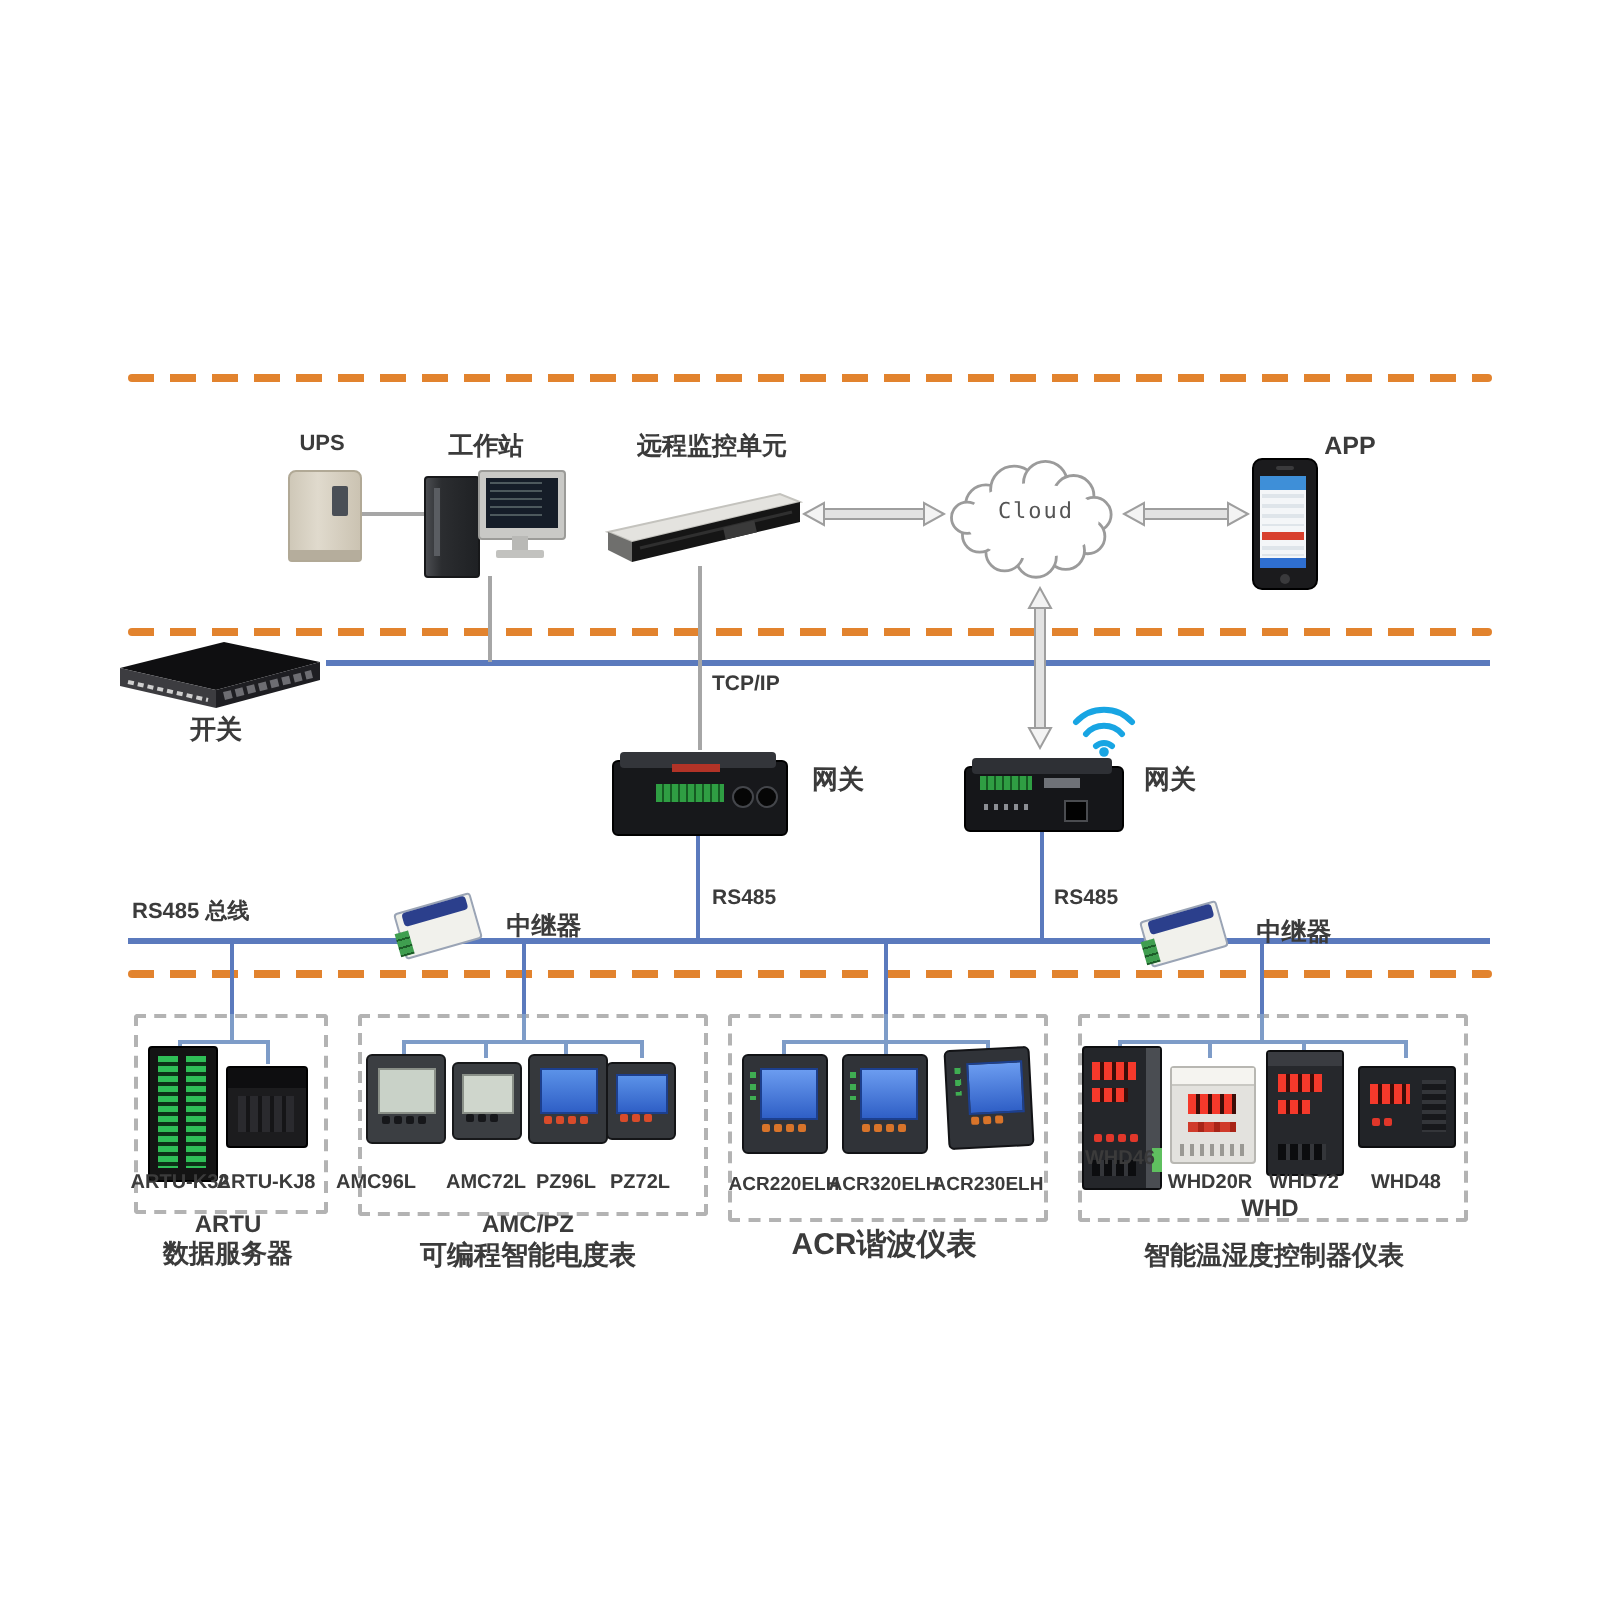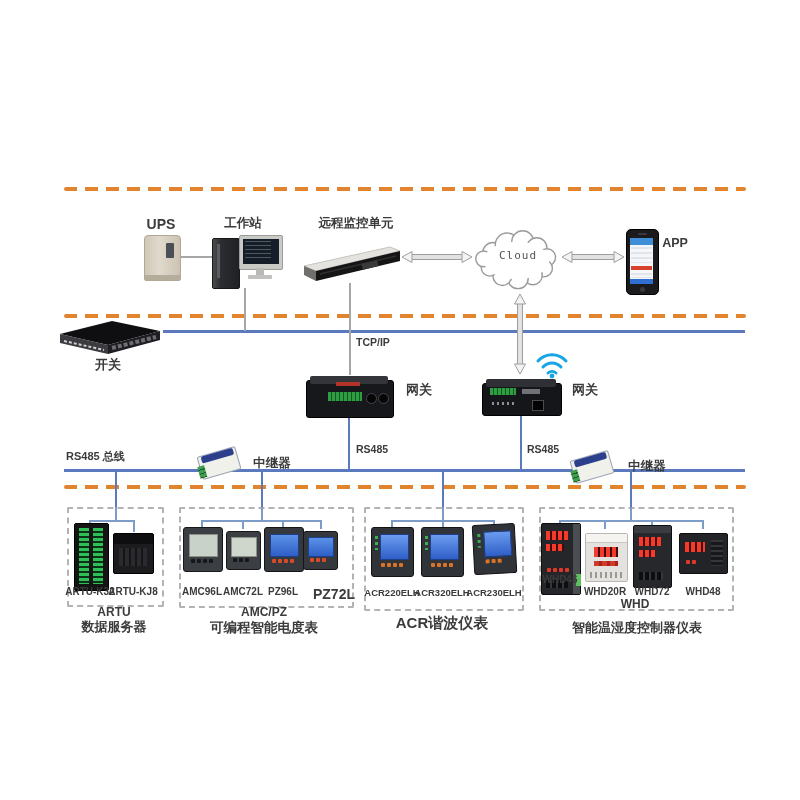--- a/index.html
+++ b/index.html
@@ -31,24 +31,24 @@
 <div class="vgray" style="left:244px;top:288px;height:43px;"></div>
 <div class="vgray" style="left:349px;top:283px;height:92px;"></div>
 <div class="hgray" style="left:179px;top:256px;width:34px;"></div>
 <div class="vblue" style="left:348px;top:414px;height:57px;"></div>
 <div class="vblue" style="left:520px;top:412px;height:59px;"></div>
 <div class="vblue" style="left:115px;top:471px;height:38px;"></div>
 <div class="vblue" style="left:261px;top:471px;height:38px;"></div>
 <div class="vblue" style="left:442px;top:471px;height:38px;"></div>
 <div class="vblue" style="left:630px;top:471px;height:38px;"></div>
 
-<div class="lbl" style="left:131px;top:216px;width:60px;font-size:14px;">UPS</div>
+<div class="lbl" style="left:131px;top:216px;width:60px;font-size:11px;">UPS</div>
 <div class="lbl" style="left:203px;top:216px;width:80px;font-size:12.5px;">工作站</div>
 <div class="lbl" style="left:306px;top:216px;width:100px;font-size:12.5px;">远程监控单元</div>
-<div class="lbl" style="left:645px;top:216px;width:60px;font-size:12.5px;margin-top:20px;">APP</div>
+<div class="lbl" style="left:645px;top:216px;width:60px;font-size:12.5px;">APP</div>
 
 <div class="abs" style="left:144px;top:235px;width:35px;height:44px;background:linear-gradient(90deg,#cfc8b8,#e0dacd 40%,#cbc3b2);border:1px solid #b1a996;border-radius:4px 4px 2px 2px;">
   <div class="abs" style="left:21px;top:7px;width:8px;height:15px;background:#4a4f56;border-radius:1px;"></div>
   <div class="abs" style="left:0;bottom:0;width:100%;height:5px;background:#b5ad9c;"></div>
 </div>
 
 <div class="abs" style="left:212px;top:238px;width:26px;height:49px;background:linear-gradient(90deg,#4a4c50,#2b2d30 30%,#1f2124);border:1px solid #17181a;border-radius:2px;">
   <div class="abs" style="left:4px;top:5px;width:3px;height:34px;background:#5a5d62;"></div>
 </div>
 <div class="abs" style="left:239px;top:235px;width:42px;height:33px;background:#c9c9c6;border:1px solid #9b9b98;border-radius:2px;">
@@ -208,24 +208,24 @@
   <div class="abs" style="left:5px;bottom:3px;"><span class="meterdot" style="background:#16171a;"></span><span class="meterdot" style="background:#16171a;"></span><span class="meterdot" style="background:#16171a;"></span></div>
 </div>
 <div class="abs" style="left:264px;top:527px;width:38px;height:43px;background:#35383c;border:1px solid #141517;border-radius:3px;">
   <div class="abs" style="left:5px;top:6px;width:27px;height:21px;background:linear-gradient(180deg,#5b92e8,#2f5fc6);border:1px solid #1c3f8e;"></div>
   <div class="abs" style="left:6px;bottom:4px;"><span class="meterdot" style="background:#d84b2a;"></span><span class="meterdot" style="background:#d84b2a;"></span><span class="meterdot" style="background:#d84b2a;"></span><span class="meterdot" style="background:#d84b2a;"></span></div>
 </div>
 <div class="abs" style="left:303px;top:531px;width:33px;height:37px;background:#35383c;border:1px solid #141517;border-radius:3px;">
   <div class="abs" style="left:4px;top:5px;width:24px;height:18px;background:linear-gradient(180deg,#5b92e8,#2f5fc6);border:1px solid #1c3f8e;"></div>
   <div class="abs" style="left:5px;bottom:3px;"><span class="meterdot" style="background:#d84b2a;"></span><span class="meterdot" style="background:#d84b2a;"></span><span class="meterdot" style="background:#d84b2a;"></span></div>
 </div>
-<div class="lbl" style="left:167px;top:586px;width:70px;font-size:10px;">AMC96L</div>
+<div class="lbl" style="left:153px;top:586px;width:70px;font-size:10px;">AMC96L</div>
 <div class="lbl" style="left:208px;top:586px;width:70px;font-size:10px;">AMC72L</div>
 <div class="lbl" style="left:248px;top:586px;width:70px;font-size:10px;">PZ96L</div>
-<div class="lbl" style="left:285px;top:586px;width:70px;font-size:14px;text-align:right;">PZ72L</div>
+<div class="lbl" style="left:285px;top:586px;width:70px;font-size:10px;">PZ72L</div>
 <div class="lbl" style="left:229px;top:606px;width:70px;font-size:12px;">AMC/PZ</div>
 <div class="lbl" style="left:209px;top:620px;width:110px;font-size:13.5px;">可编程智能电度表</div>
 
 <div class="gbox" style="left:364px;top:507px;width:156px;height:100px;"></div>
 <div class="tree" style="left:442px;top:507px;width:2px;height:14px;"></div>
 <div class="tree" style="left:391px;top:520px;width:104px;height:2px;"></div>
 <div class="tree" style="left:391px;top:520px;width:2px;height:9px;"></div>
 <div class="tree" style="left:442px;top:520px;width:2px;height:9px;"></div>
 <div class="tree" style="left:493px;top:520px;width:2px;height:9px;"></div>
 

